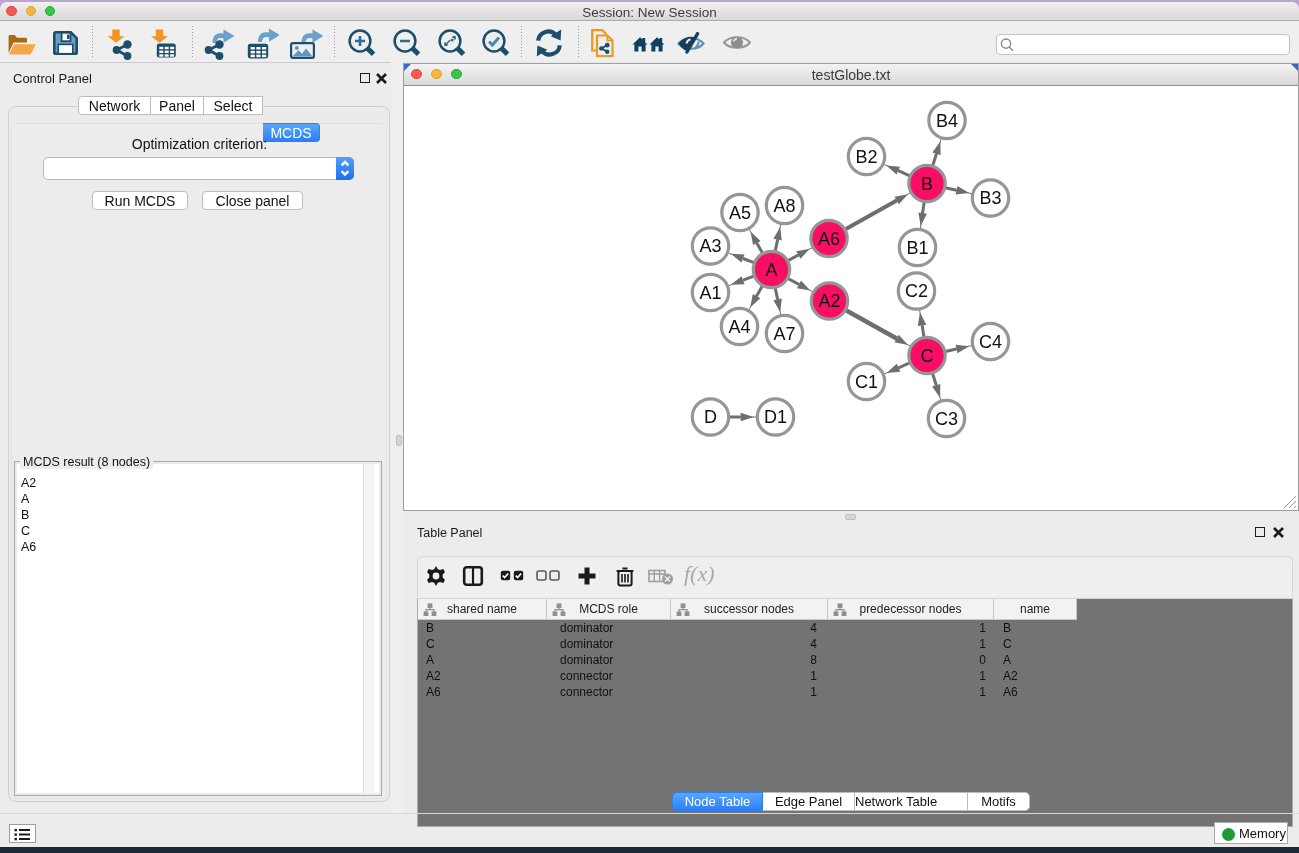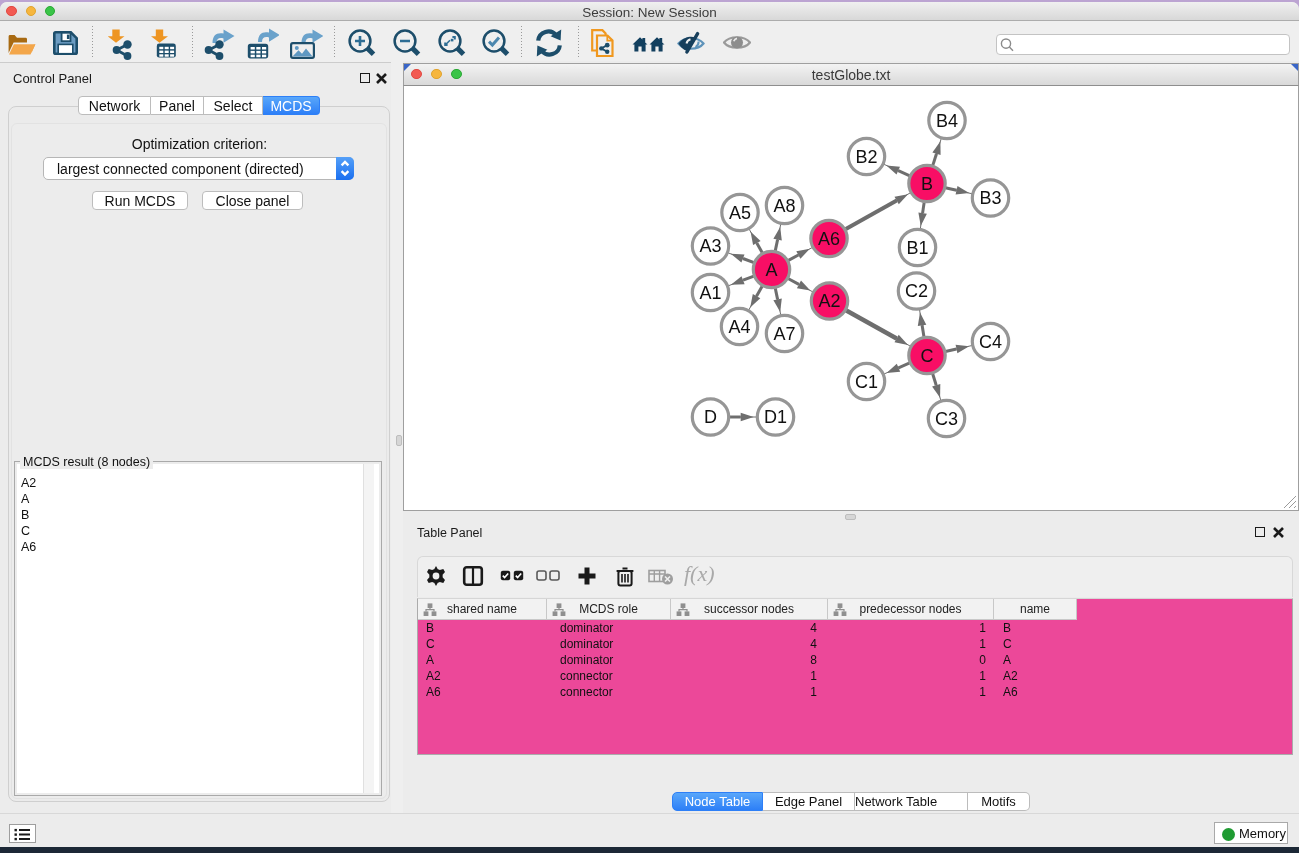--- a/index.html
+++ b/index.html
@@ -37,21 +37,21 @@
 #mcds-sb { left:363px; top:462px; width:11px; height:329px; background:#f4f4f4; border-left:1px solid #e0e0e0; }
 
 #divider-v { left:391px; top:59px; width:12px; height:752px; background:#efefef; }
 #desktop { left:403px; top:59px; width:896px; height:459px; background:#ececec; }
 #iframe-tb { left:403px; top:61px; width:896px; height:23px; background:linear-gradient(#f3f3f3,#d9d9d9); border:1px solid #9f9f9f; border-bottom:1px solid #8e8e8e; }
 #iframe-tb .t { position:absolute; width:100%; text-align:center; font-size:14px; line-height:22px; color:#3a3a3a; }
 #iframe-body { left:403px; top:84px; width:896px; height:425px; background:#fff; border:1px solid #9f9f9f; border-top:none; }
 
 #tp-title { left:417px; top:524px; font-size:12.5px; color:#1a1a1a; }
 #tp-toolbar { left:417px; top:554px; width:876px; height:41px; background:#efefef; border:1px solid #d8d8d8; border-radius:6px 6px 0 0; border-bottom:none; }
-#tp-table { left:417px; top:596px; width:876px; height:157px; background:#ec4899; border:1px solid #ababab; border-top:1px solid #d6d6d6; }
+#tp-table { left:417px; top:596px; width:876px; height:229px; background:#737373; border:1px solid #ababab; border-top:1px solid #d6d6d6; }
 #tp-header { position:absolute; left:0; top:0; width:659px; height:21px; background:#f2f2f2; border-bottom:1px solid #c8c8c8; font-size:12px; color:#222; }
 .hcell { position:absolute; top:0; height:21px; border-right:1px solid #c8c8c8; text-align:center; line-height:21px; }
 .trow { position:absolute; font-size:12px; color:#111; }
 .tcell { position:absolute; }
 
 #statusline { left:0; top:811px; width:1299px; height:1px; background:#d8d8d8; }
 #listbtn { left:9px; top:822px; width:27px; height:19px; background:#fff; border:1px solid #9e9e9e; }
 #membtn { left:1214px; top:820px; width:74px; height:22px; background:#fff; border:1px solid #a9a9a9; font-size:13px; color:#111; line-height:21px; }
 text { font-family:"Liberation Sans", sans-serif; }
 </style></head><body>
@@ -202,25 +202,24 @@
     <div class="abs" style="left:360px;top:71px;width:10px;height:10px;border:1.5px solid #1a1a1a;"></div>
     <svg class="abs" style="left:375px;top:70px;" width="13" height="13" viewBox="0 0 13 13">
       <path d="M2 2 L11 11 M11 2 L2 11" stroke="#1a1a1a" stroke-width="2.6"></path>
     </svg>
     <div class="abs" id="cp-box"></div>
     <div class="abs" id="cp-inner"></div>
     <div class="abs tabs" style="left:0;top:94px;">
       <div class="tab first" style="left:78px;width:73px;">Network</div>
       <div class="tab " style="left:151px;width:53px;">Panel</div>
       <div class="tab " style="left:204px;width:59px;">Select</div>
-      <div class="tab last sel" style="left:263px;width:57px;">MCDS</div>
+      <div class="tab last sel" style="left:263px;width:57px;margin-top:27px;">MCDS</div>
     </div>
     <div class="abs" id="optlabel">Optimization criterion:</div>
     <div class="abs" id="dropdown">
-      <span class="txt">largest connected component (directed)</span>
       <span class="cap"><svg width="18" height="23" viewBox="0 0 18 23">
           <path d="M5.6 8.3 L9 4.9 L12.4 8.3" fill="none" stroke="#fff" stroke-width="2.4"></path>
           <path d="M5.6 14.1 L9 17.5 L12.4 14.1" fill="none" stroke="#fff" stroke-width="2.4"></path>
         </svg></span>
     </div>
     <div class="btn abs" style="left:92px;top:189px;width:96px;">Run MCDS</div>
     <div class="btn abs" style="left:202px;top:189px;width:101px;">Close panel</div>
     <div class="abs" id="mcds-group"></div>
     <div class="abs" id="mcds-list">
       <div class="row" style="top:11.5px;height:16px;line-height:15px;">A2</div>

